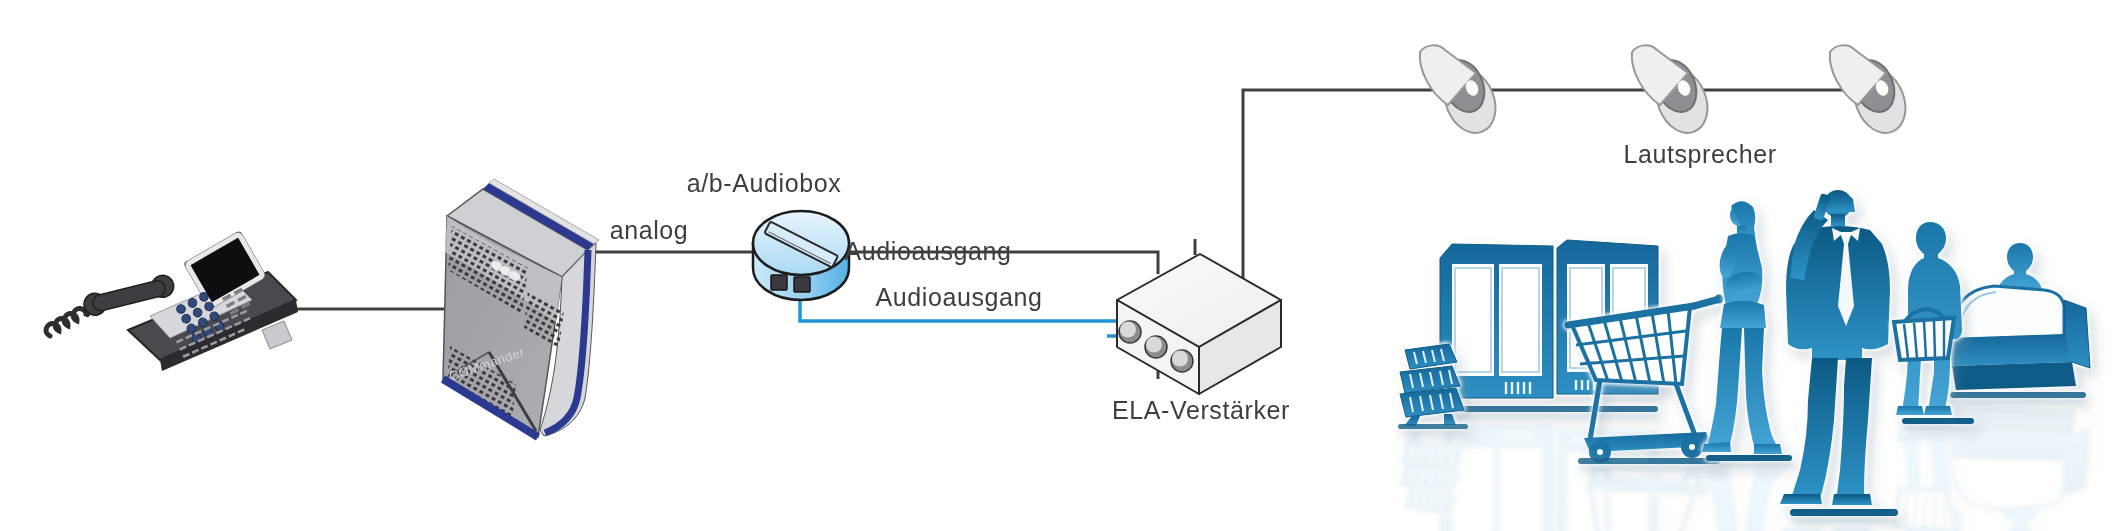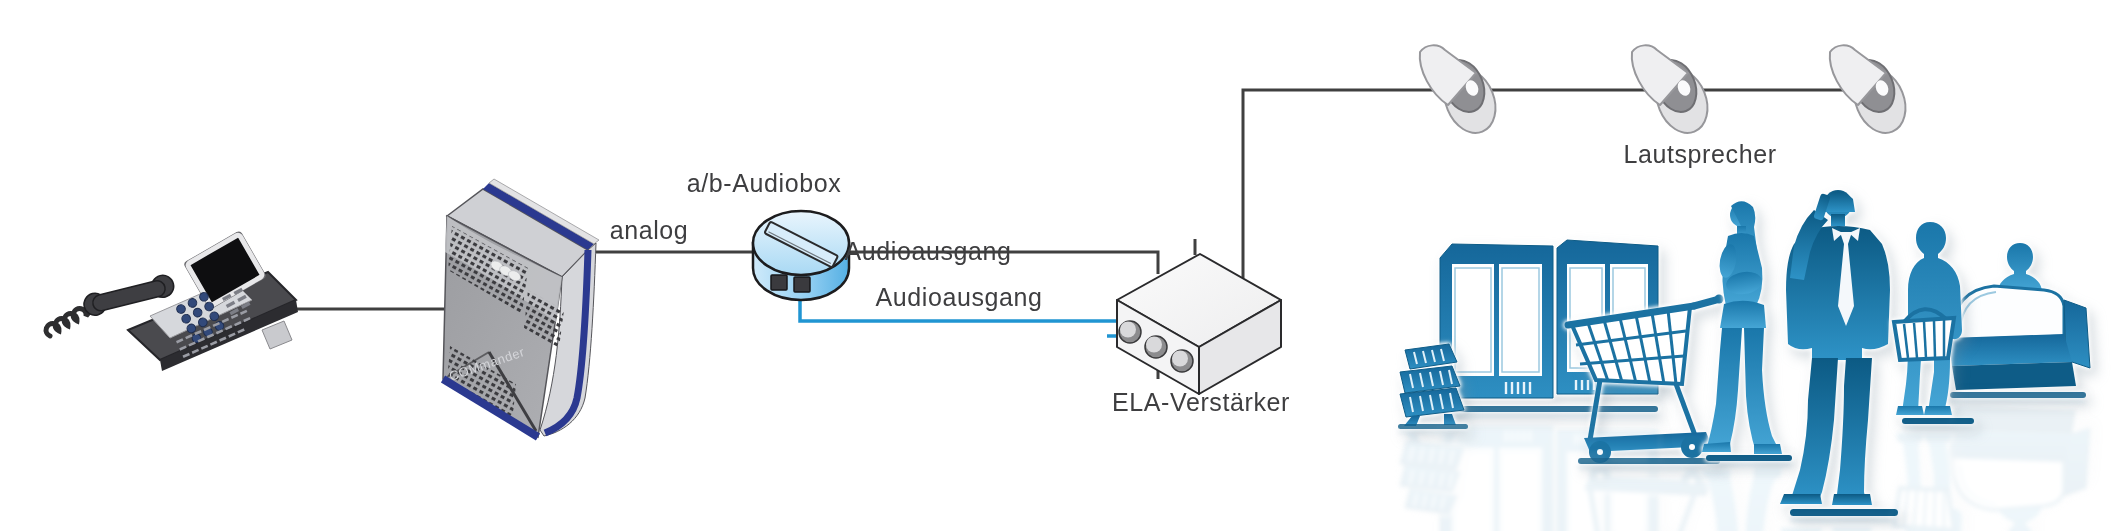--- a/index.html
+++ b/index.html
@@ -357,16 +357,16 @@
       <use href="#g-counter" xlink:href="#g-counter" transform="translate(0,796) scale(1,-1)"></use>
       <use href="#g-basketman" xlink:href="#g-basketman" transform="translate(0,848) scale(1,-1)"></use>
     </g>
   </g>
 </svg>
 
 <div class="lbl" style="left:649px;top:216px;">analog</div>
 <div class="lbl" style="left:764px;top:169px;">a/b-Audiobox</div>
 <div class="lbl" style="left:928px;top:217px;margin-top:20px;">Audioausgang</div>
 <div class="lbl" style="left:959px;top:283px;">Audioausgang</div>
-<div class="lbl" style="left:1201px;top:388px;">ELA-Verstärker</div>
+<div class="lbl" style="left:1201px;top:396px;">ELA-Verstärker</div>
 <div class="lbl" style="left:1675px;top:140px;margin-left:25px;">Lautsprecher</div>
 
 </div>
 
 </body></html>

